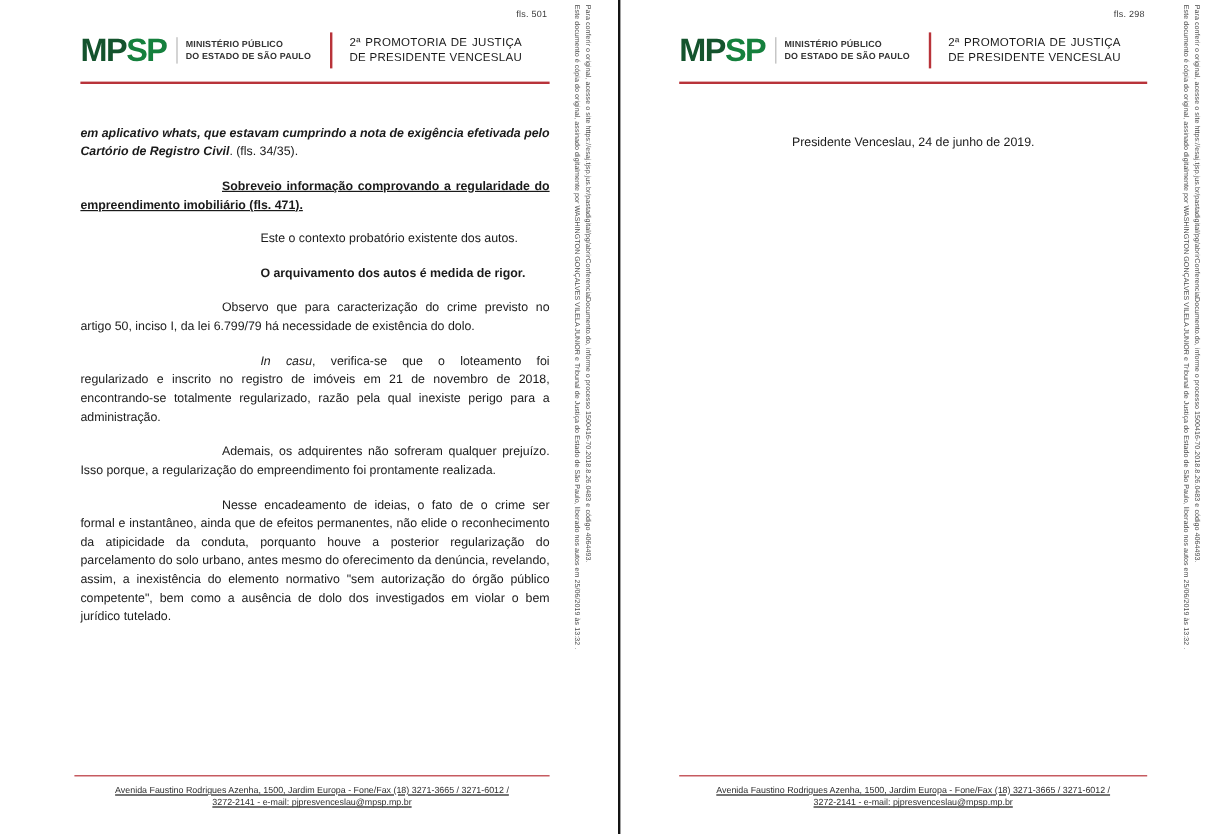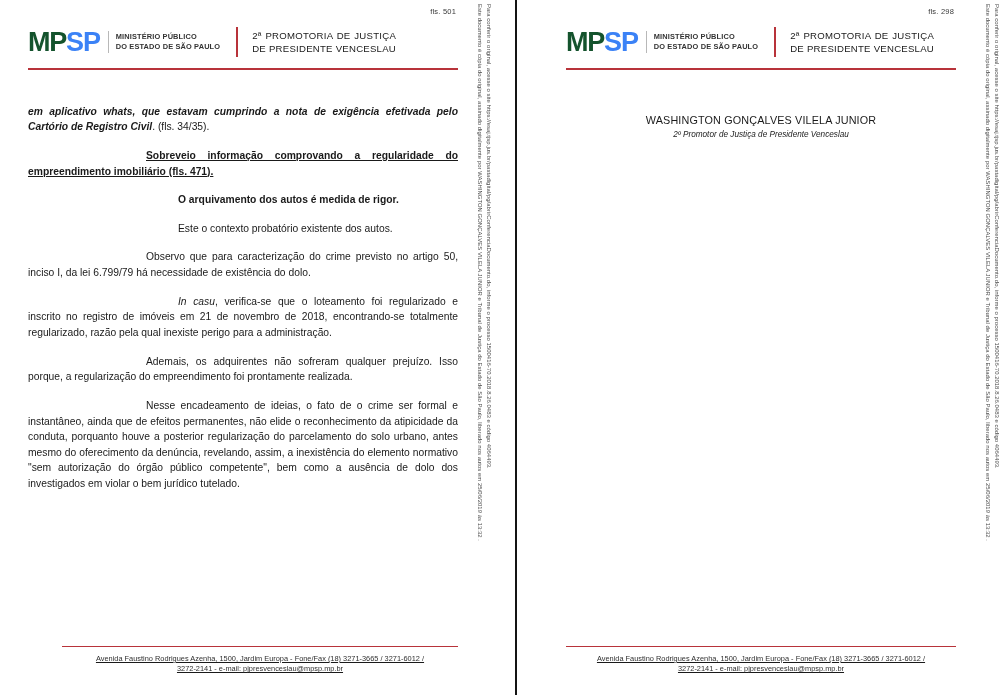--- a/index.html
+++ b/index.html
@@ -43,21 +43,21 @@
     background: #141414;
     z-index: 20;
   }
 
   .page-inner {
     position: absolute;
     left: 0; top: 0;
     box-sizing: border-box;
     height: 695px;
   }
-  .page-left .page-inner  { width: 482px; padding: 0 24px 0 28px; }
+  .page-left .page-inner  { width: 482px; padding: 0 24px 0 67px; }
   .page-right .page-inner { width: 474px; padding: 0 26px 0 58px; }
 
   
   .fls {
     text-align: right;
     font-size: 7.5px;
     color: #3a3a3a;
     letter-spacing: .2px;
     padding-top: 7px;
     padding-right: 2px;
@@ -77,21 +77,21 @@
   }
   .logo-mark {
     font-family: "Liberation Sans", sans-serif;
     font-weight: bold;
     font-size: 27px;
     letter-spacing: -1.2px;
     line-height: 1;
     white-space: nowrap;
   }
   .logo-mp { color: #14532d; }
-  .logo-sp { color: #3b82f6; }
+  .logo-sp { color: #15803d; }
 
   .logo-sep {
     width: 1px;
     height: 22px;
     background: #b8b8b8;
     margin: 0 7px 0 8px;
   }
   .logo-words {
     font-size: 7.4px;
     line-height: 1.32;
@@ -245,23 +245,23 @@
       </div>
 
       <div class="head-rule-h"></div>
 
       <div class="body-copy">
 
         <p><span class="bi">em aplicativo whats, que estavam cumprindo a nota de exigência efetivada pelo Cartório de Registro Civil</span><span>. (fls. 34/35).</span></p>
 
         <p class="p-indent-lg"><span class="u-bold">Sobreveio informação comprovando a regularidade do empreendimento imobiliário (fls. 471).</span></p>
 
+        <p class="p-indent-xl">Este o contexto probatório existente dos autos.</p>
+
         <p class="p-indent-xl bold">O arquivamento dos autos é medida de rigor.</p>
-
-        <p class="p-indent-xl">Este o contexto probatório existente dos autos.</p>
 
         <p class="p-indent-lg">Observo que para caracterização do crime previsto no artigo 50, inciso I, da lei 6.799/79 há necessidade de existência do dolo.</p>
 
         <p class="p-indent-xl"><span class="italic">In casu</span><span>, verifica-se que o loteamento foi regularizado e inscrito no registro de imóveis em 21 de novembro de 2018, encontrando-se totalmente regularizado, razão pela qual inexiste perigo para a administração.</span></p>
 
         <p class="p-indent-lg">Ademais, os adquirentes não sofreram qualquer prejuízo. Isso porque, a regularização do empreendimento foi prontamente realizada.</p>
 
         <p class="p-indent-lg">Nesse encadeamento de ideias, o fato de o crime ser formal e instantâneo, ainda que de efeitos permanentes, não elide o reconhecimento da atipicidade da conduta, porquanto houve a posterior regularização do parcelamento do solo urbano, antes mesmo do oferecimento da denúncia, revelando, assim, a inexistência do elemento normativo "sem autorização do órgão público competente", bem como a ausência de dolo dos investigados em violar o bem jurídico tutelado.</p>
 
       </div>
@@ -302,25 +302,22 @@
           <div class="l1">2ª PROMOTORIA DE JUSTIÇA</div>
           <div>DE PRESIDENTE VENCESLAU</div>
         </div>
       </div>
 
       <div class="head-rule-h"></div>
 
       <div class="body-copy right-body">
 
 
-
-        <div class="sig-block">
-          <div class="sig-name">WASHINGTON GONÇALVES VILELA JUNIOR</div>
-          <div class="sig-role">2º Promotor de Justiça de Presidente Venceslau</div>
-        </div>
+        <p class="date-line">Presidente Venceslau, 24 de junho de 2019.</p>
+
 
       </div>
     </div>
 
     <div class="footer">
       <div class="foot-rule"></div>
       <div class="foot-text">
         <div>Avenida Faustino Rodrigues Azenha, 1500, Jardim Europa - Fone/Fax (18) 3271-3665 / 3271-6012 /</div>
         <div>3272-2141 - e-mail: pjpresvenceslau@mpsp.mp.br</div>
       </div>

